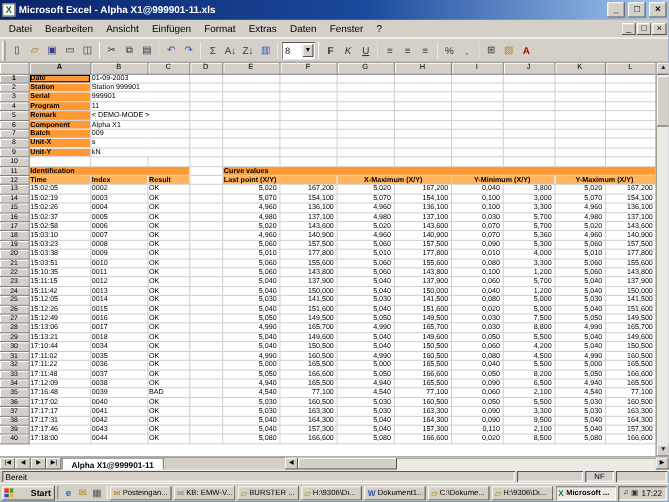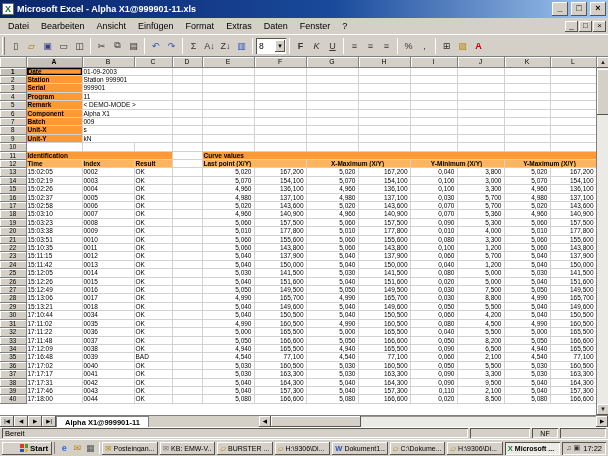--- a/index.html
+++ b/index.html
@@ -63,21 +63,21 @@
   .hscroll { flex:1; background:#eceae4; display:flex; align-items:stretch; box-shadow:inset 1px 1px 0 #9b9890; }
   .h-btn { width:12px; font-size:5.5px; line-height:11px; text-align:center; flex:none; }
   .h-thumb { width:90px; flex:none; }
   .h-fill { flex:1; }
 
   .statusbar { height:12px; display:flex; align-items:flex-start; gap:2px; padding:0 2px; border-top:1px solid #fff; flex:none; }
   .st-left { flex:1; height:10px; font-size:7.5px; padding-left:3px; display:flex; align-items:center; }
   .st-pane { height:10px; flex:none; font-size:7px; display:flex; align-items:center; justify-content:center; }
 
   .taskbar { height:17px; display:flex; align-items:center; gap:2px; padding:0 2px; border-top:1px solid #fff; flex:none; }
-  .start-btn { height:13px; display:flex; align-items:center; gap:2px; padding:0 4px 0 18px; font-size:8px; font-weight:bold; flex:none; }
+  .start-btn { height:13px; display:flex; align-items:center; gap:16px; padding:0 4px 0 2px; font-size:8px; font-weight:bold; flex:none; }
   .winflag { width:8px; height:8px; display:grid; grid-template-columns:1fr 1fr; grid-template-rows:1fr 1fr; gap:1px; flex:none; }
   .winflag i { display:block; } .wf1{background:#e03a1e;} .wf2{background:#48a01e;} .wf3{background:#2a52be;} .wf4{background:#e8b80e;}
   .qlaunch { display:flex; gap:1px; padding:0 3px; border-left:1px solid #808080; border-right:1px solid #fff; flex:none; }
   .ql-ico { width:12px; height:12px; font-size:9px; line-height:12px; text-align:center; font-weight:bold; }
   .task-buttons { flex:1; display:flex; gap:2px; overflow:hidden; }
   .task-btn { flex:1; min-width:0; height:13px; display:flex; align-items:center; gap:2px; padding:0 3px; font-size:7px; }
   .task-btn.active { background:#eceae4; box-shadow:inset 1px 1px 0 #58554f, inset -1px -1px 0 #fff; font-weight:bold; }
   .task-ico { flex:none; font-size:7.5px; font-weight:bold; }
   .task-lbl { overflow:hidden; white-space:nowrap; text-overflow:clip; }
   .tray { height:13px; display:flex; align-items:center; gap:3px; padding:0 4px; font-size:7.5px; flex:none; }

